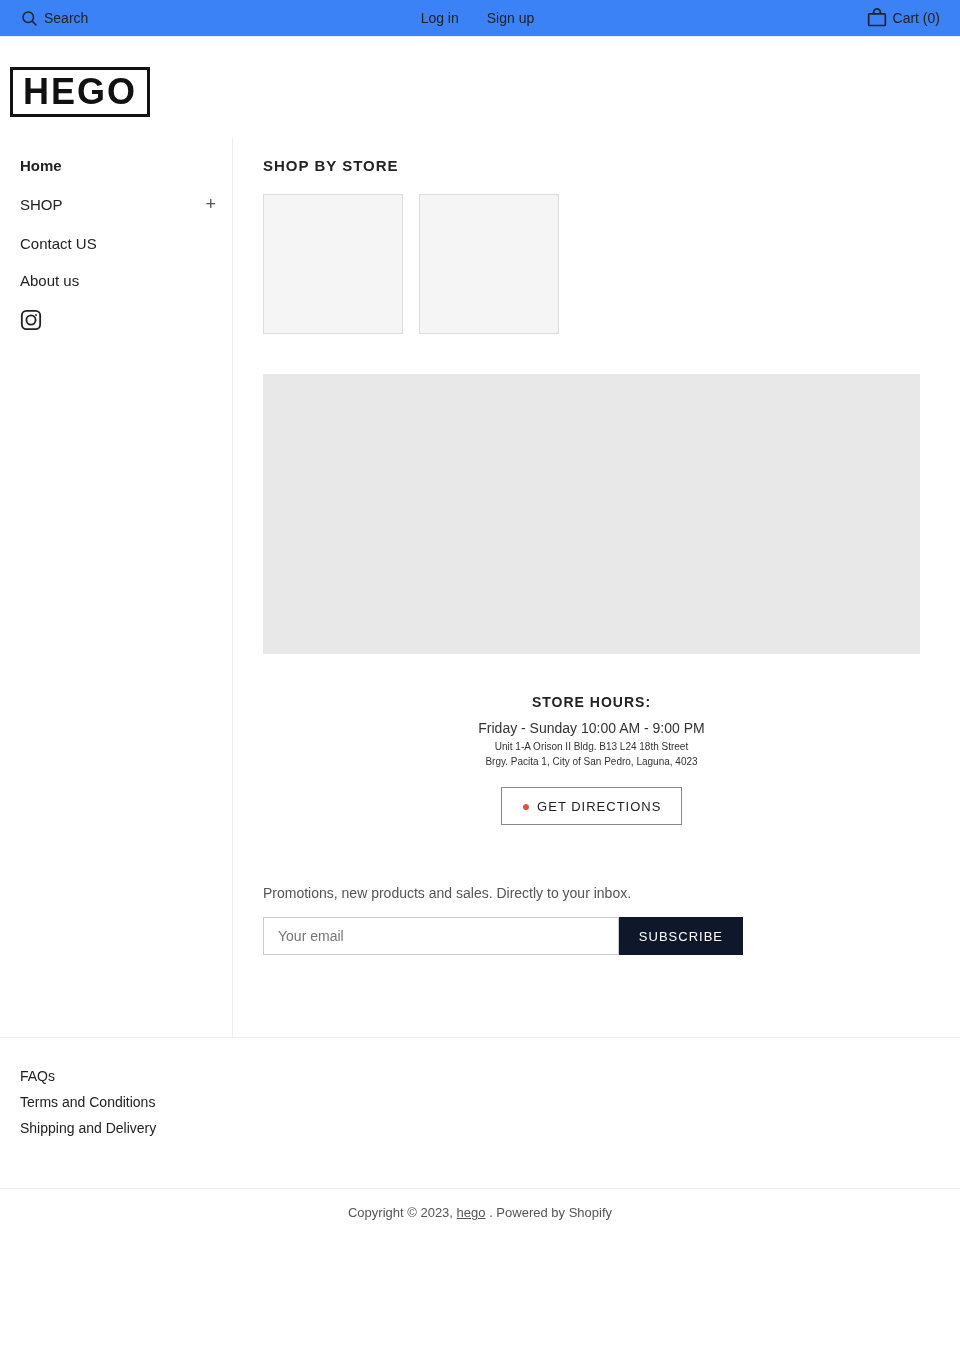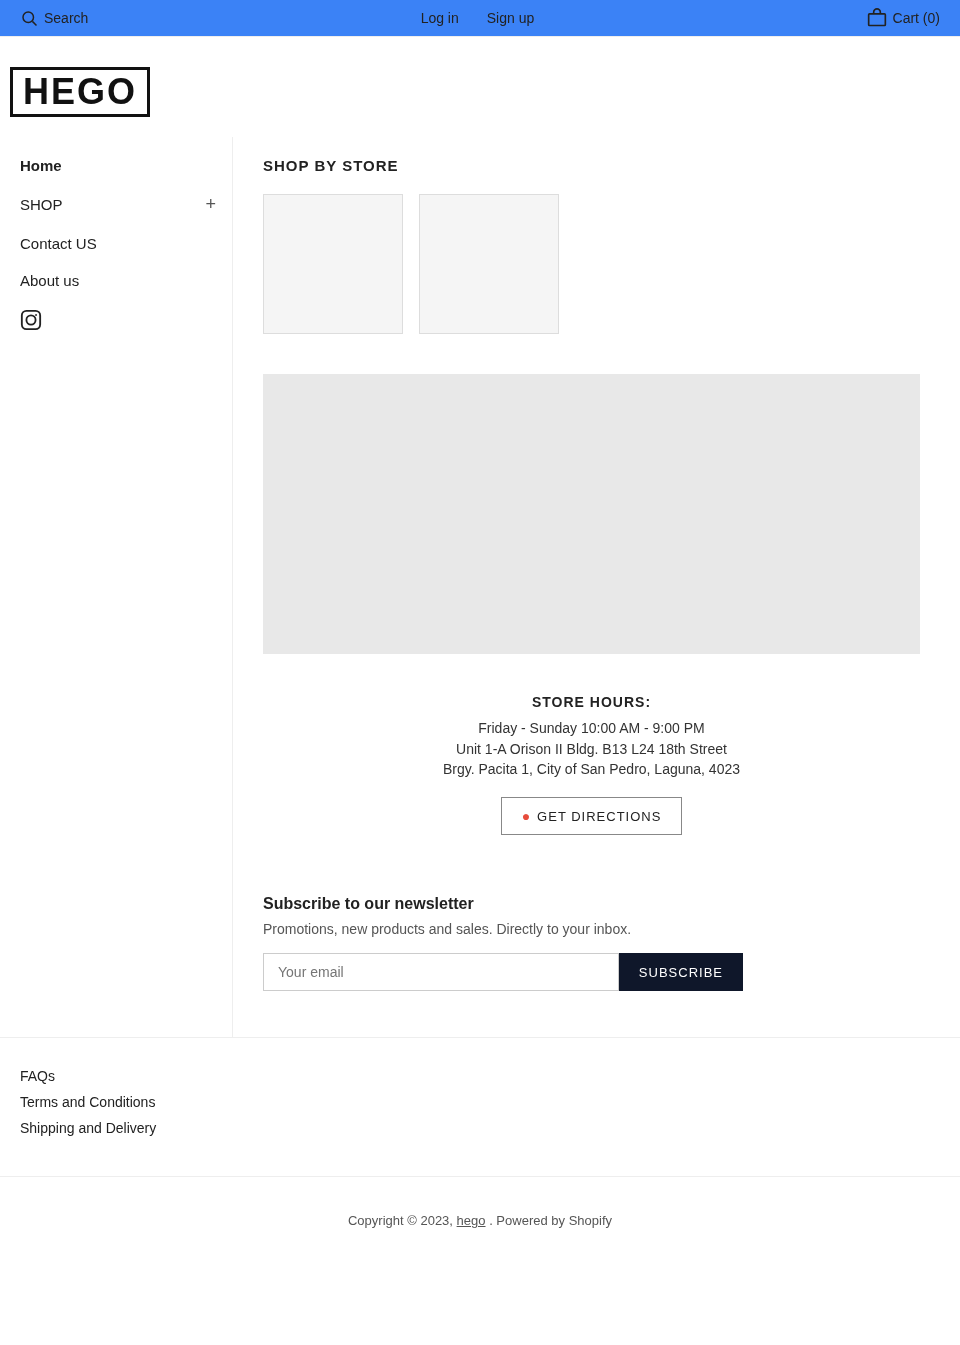--- a/index.html
+++ b/index.html
@@ -166,21 +166,21 @@
       font-weight: bold;
       letter-spacing: 1px;
       margin-bottom: 10px;
     }
     .store-hours-line {
       font-size: 14px;
       margin-bottom: 5px;
       color: #333;
     }
     .store-address-line {
-      font-size: 14px;
+      font-size: 10px;
       margin-bottom: 4px;
       color: #333;
     }
     .get-directions-btn {
       display: inline-flex;
       align-items: center;
       gap: 6px;
       border: 1px solid #888;
       padding: 10px 20px;
       font-size: 13px;
@@ -244,25 +244,25 @@
       color: #222;
       margin-bottom: 10px;
       cursor: pointer;
       text-decoration: none;
       display: block;
     }
 
     
     .bottom-bar {
       text-align: center;
-      padding: 36px;
+      padding: 16px;
       font-size: 13px;
       color: #555;
       border-top: 1px solid #eee;
-      margin-top: 20px;
+      margin-top: 32px;
     }
     .bottom-bar a {
       color: #555;
       text-decoration: underline;
     }
 
     
     .map-placeholder {
       width: 100%;
       height: 280px;
@@ -349,21 +349,20 @@
       <p class="store-hours-line">Friday - Sunday 10:00 AM - 9:00 PM</p>
       <p class="store-address-line">Unit 1-A Orison II Bldg. B13 L24 18th Street</p>
       <p class="store-address-line">Brgy. Pacita 1, City of San Pedro, Laguna, 4023</p>
       <button class="get-directions-btn">
         <span class="pin-icon">●</span>
         <span>GET DIRECTIONS</span>
       </button>
     </div>
 
     <div class="newsletter-section">
-      <h3 class="newsletter-title">Subscribe to our newsletter</h3>
       <p class="newsletter-desc">Promotions, new products and sales. Directly to your inbox.</p>
       <div class="newsletter-form">
         <input type="email" class="newsletter-input" placeholder="Your email" style="">
         <button class="subscribe-btn">SUBSCRIBE</button>
       </div>
     </div>
 
   </main>
 </div>
 

